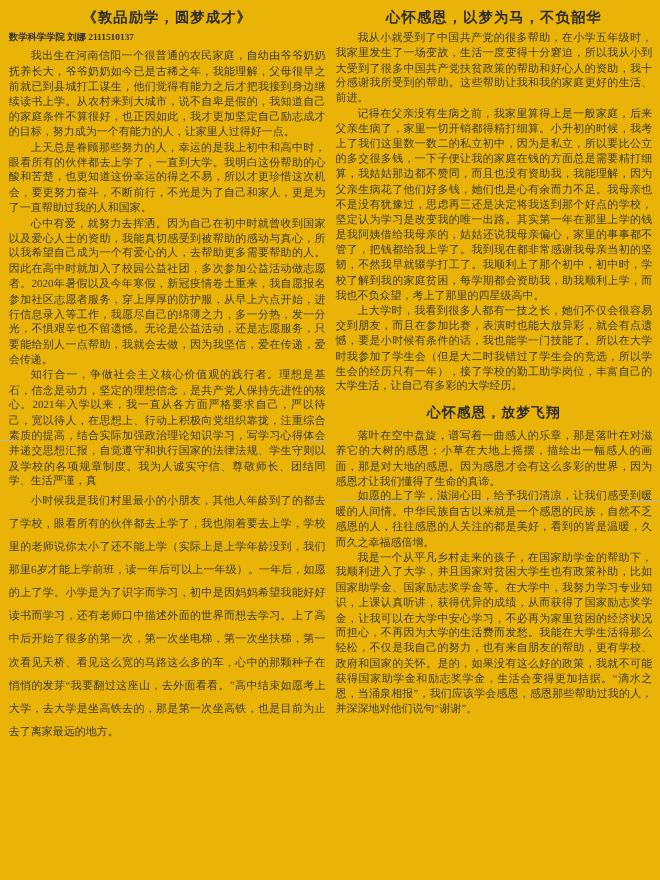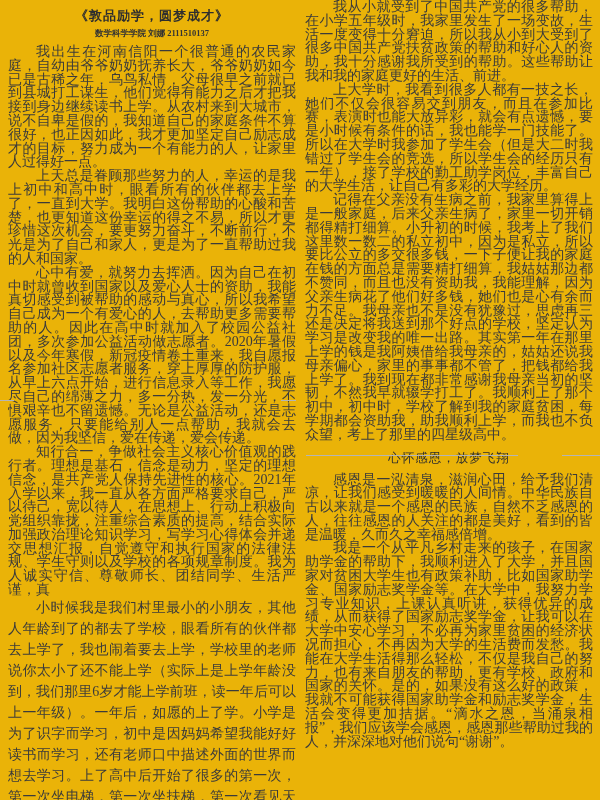--- a/index.html
+++ b/index.html
@@ -29,36 +29,35 @@
   .col-right { left: 305px; }
   .essay-title {
     text-align: center;
     font-weight: bold;
     font-size: 13px;
     letter-spacing: 1px;
     margin: 7px 0 3px 0;
     color: #2e2e2e;
   }
   .byline {
-    text-align: center;
     font-weight: bold;
     font-size: 8.5px;
     margin: 0 0 5px 0;
     color: #333;
   }
   .section-title {
     text-align: center;
-    font-weight: normal;
+    font-weight: bold;
     font-size: 12.5px;
     letter-spacing: 1px;
     margin: 8px 0 6px 0;
     color: #2e2e2e;
   }
   p.body {
-    font-size: 14px;
+    font-size: 10px;
     line-height: 13.8px;
     text-align: justify;
     text-indent: 2em;
     margin: 0;
     word-break: break-all;
   }
   .wide p.body {
     line-height: 21px;
   }
   .artifact {
@@ -69,41 +68,43 @@
 </style>
 </head>
 <body>
 
 <div class="page">
 
   <div class="col col-left">
     <div class="essay-title">《敦品励学，圆梦成才》</div>
     <div class="byline">数学科学学院 刘娜 2111510137</div>
 
-    <p class="body">我出生在河南信阳一个很普通的农民家庭，自幼由爷爷奶奶抚养长大，爷爷奶奶如今已是古稀之年，乌鸟私情，父母很早之前就已到县城打工谋生，他们觉得有能力之后才把我接到身边继续读书上学。从农村来到大城市，说不自卑是假的，我知道自己的家庭条件不算很好，也正因如此，我才更加坚定自己励志成才的目标，努力成为一个有能力的人，让家里人过得好一点。</p>
+    <p class="body">我出生在河南信阳一个很普通的农民家庭，自幼由爷爷奶奶抚养长大，爷爷奶奶如今已是古稀之年，我能理解，父母很早之前就已到县城打工谋生，他们觉得有能力之后才把我接到身边继续读书上学。从农村来到大城市，说不自卑是假的，我知道自己的家庭条件不算很好，也正因如此，我才更加坚定自己励志成才的目标，努力成为一个有能力的人，让家里人过得好一点。</p>
     <p class="body">上天总是眷顾那些努力的人，幸运的是我上初中和高中时，眼看所有的伙伴都去上学了，一直到大学。我明白这份帮助的心酸和苦楚，也更知道这份幸运的得之不易，所以才更珍惜这次机会，要更努力奋斗，不断前行，不光是为了自己和家人，更是为了一直帮助过我的人和国家。</p>
     <p class="body">心中有爱，就努力去挥洒。因为自己在初中时就曾收到国家以及爱心人士的资助，我能真切感受到被帮助的感动与真心，所以我希望自己成为一个有爱心的人，去帮助更多需要帮助的人。因此在高中时就加入了校园公益社团，多次参加公益活动做志愿者。2020年暑假以及今年寒假，新冠疫情卷土重来，我自愿报名参加社区志愿者服务，穿上厚厚的防护服，从早上六点开始，进行信息录入等工作，我愿尽自己的绵薄之力，多一分热，发一分光，不惧艰辛也不留遗憾。无论是公益活动，还是志愿服务，只要能给别人一点帮助，我就会去做，因为我坚信，爱在传递，爱会传递。</p>
     <p class="body">知行合一，争做社会主义核心价值观的践行者。理想是基石，信念是动力，坚定的理想信念，是共产党人保持先进性的核心。2021年入学以来，我一直从各方面严格要求自己，严以待己，宽以待人，在思想上、行动上积极向党组织靠拢，注重综合素质的提高，结合实际加强政治理论知识学习，写学习心得体会并递交思想汇报，自觉遵守和执行国家的法律法规、学生守则以及学校的各项规章制度。我为人诚实守信、尊敬师长、团结同学、生活严谨，真</p>
 
 
     <div class="wide">
       <p class="body">小时候我是我们村里最小的小朋友，其他人年龄到了的都去了学校，眼看所有的伙伴都去上学了，我也闹着要去上学，学校里的老师说你太小了还不能上学（实际上是上学年龄没到，我们那里6岁才能上学前班，读一年后可以上一年级）。一年后，如愿的上了学。小学是为了识字而学习，初中是因妈妈希望我能好好读书而学习，还有老师口中描述外面的世界而想去学习。上了高中后开始了很多的第一次，第一次坐电梯，第一次坐扶梯，第一次看见天桥、看见这么宽的马路这么多的车，心中的那颗种子在悄悄的发芽“我要翻过这座山，去外面看看。”高中结束如愿考上大学，去大学是坐高铁去的，那是第一次坐高铁，也是目前为止去了离家最远的地方。</p>
 
     </div>
   </div>
 
   <div class="col col-right">
+    <div class="essay-title">心怀感恩，以梦为马，不负韶华</div>
 
     <p class="body">我从小就受到了中国共产党的很多帮助，在小学五年级时，我家里发生了一场变故，生活一度变得十分窘迫，所以我从小到大受到了很多中国共产党扶贫政策的帮助和好心人的资助，我十分感谢我所受到的帮助。这些帮助让我和我的家庭更好的生活、前进。</p>
+    <p class="body">记得在父亲没有生病之前，我家里算得上是一般家庭，后来父亲生病了，家里一切开销都得精打细算。小升初的时候，我考上了我们这里数一数二的私立初中，因为是私立，所以要比公立的多交很多钱，一下子便让我的家庭在钱的方面总是需要精打细算，我姑姑那边都不赞同，而且也没有资助我，我能理解，因为父亲生病花了他们好多钱，她们也是心有余而力不足。我母亲也不是没有犹豫过，思虑再三还是决定将我送到那个好点的学校，坚定认为学习是改变我的唯一出路。其实第一年在那里上学的钱是我阿姨借给我母亲的，姑姑还说我母亲偏心，家里的事事都不管了，把钱都给我上学了。我到现在都非常感谢我母亲当初的坚韧，不然我早就辍学打工了。我顺利上了那个初中，初中时，学校了解到我的家庭贫困，每学期都会资助我，助我顺利上学，而我也不负众望，考上了那里的四星级高中。</p>
     <p class="body">上大学时，我看到很多人都有一技之长，她们不仅会很容易交到朋友，而且在参加比赛，表演时也能大放异彩，就会有点遗憾，要是小时候有条件的话，我也能学一门技能了。所以在大学时我参加了学生会（但是大二时我错过了学生会的竞选，所以学生会的经历只有一年），接了学校的勤工助学岗位，丰富自己的大学生活，让自己有多彩的大学经历。</p>
-    <p class="body">记得在父亲没有生病之前，我家里算得上是一般家庭，后来父亲生病了，家里一切开销都得精打细算。小升初的时候，我考上了我们这里数一数二的私立初中，因为是私立，所以要比公立的多交很多钱，一下子便让我的家庭在钱的方面总是需要精打细算，我姑姑那边都不赞同，而且也没有资助我，我能理解，因为父亲生病花了他们好多钱，她们也是心有余而力不足。我母亲也不是没有犹豫过，思虑再三还是决定将我送到那个好点的学校，坚定认为学习是改变我的唯一出路。其实第一年在那里上学的钱是我阿姨借给我母亲的，姑姑还说我母亲偏心，家里的事事都不管了，把钱都给我上学了。我到现在都非常感谢我母亲当初的坚韧，不然我早就辍学打工了。我顺利上了那个初中，初中时，学校了解到我的家庭贫困，每学期都会资助我，助我顺利上学，而我也不负众望，考上了那里的四星级高中。</p>
 
     <div class="section-title">心怀感恩，放梦飞翔</div>
 
-    <p class="body">感恩是一泓清泉，滋润心田，给予我们清凉，让我们感受到暖暖的人间情。中华民族自古以来就是一个感恩的民族，自然不乏感恩的人，往往感恩的人关注的都是美好，看到的皆是温暖，久而久之幸福感倍增。</p>
+    <p class="body">落叶在空中盘旋，谱写着一曲感人的乐章，那是落叶在对滋养它的大树的感恩；小草在大地上摇摆，描绘出一幅感人的画面，那是对大地的感恩。因为感恩才会有这么多彩的世界，因为感恩才让我们懂得了生命的真谛。</p>
+    <p class="body">如愿的上了学，滋润心田，给予我们清凉，让我们感受到暖暖的人间情。中华民族自古以来就是一个感恩的民族，自然不乏感恩的人，往往感恩的人关注的都是美好，看到的皆是温暖，久而久之幸福感倍增。</p>
     <p class="body">我是一个从平凡乡村走来的孩子，在国家助学金的帮助下，我顺利进入了大学，并且国家对贫困大学生也有政策补助，比如国家助学金、国家励志奖学金等。在大学中，我努力学习专业知识，上课认真听讲，获得优异的成绩，从而获得了国家励志奖学金，让我可以在大学中安心学习，不必再为家里贫困的经济状况而担心，不再因为大学的生活费而发愁。我能在大学生活得那么轻松，不仅是我自己的努力，也有来自朋友的帮助，更有学校、政府和国家的关怀。是的，如果没有这么好的政策，我就不可能获得国家助学金和励志奖学金，生活会变得更加拮据。“滴水之恩，当涌泉相报”，我们应该学会感恩，感恩那些帮助过我的人，并深深地对他们说句“谢谢”。</p>
 
   </div>
 
   <div class="artifact" style="left:0; top:400px; width:14px;"></div>
   <div class="artifact" style="left:281px; top:400px; width:15px;"></div>
   <div class="artifact" style="left:306px; top:455px; width:212px;"></div>
   <div class="artifact" style="left:562px; top:455px; width:38px;"></div>
 
 </div>

